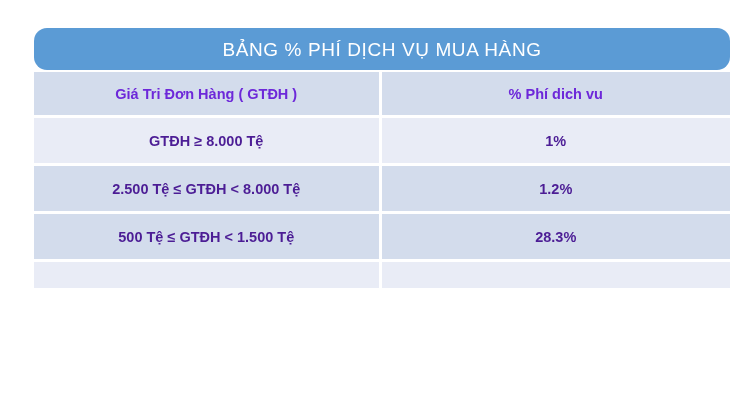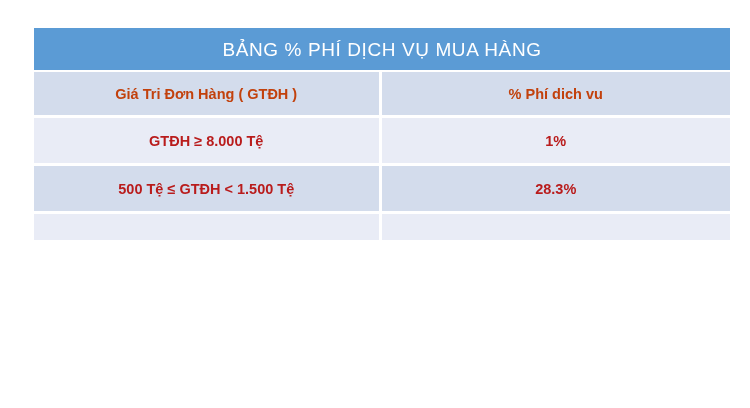--- a/index.html
+++ b/index.html
@@ -27,20 +27,21 @@
     position: absolute;
     left: 34px;
     top: 28px;
     width: 696px;
     height: 42px;
     background: #5b9bd5;
     box-sizing: border-box;
     display: flex;
     align-items: center;
     justify-content: center;
+    border-radius: 13px;
   }
   .title-banner .title-text {
     color: #ffffff;
     font-size: 19px;
     font-weight: 400;
     letter-spacing: 0.6px;
     line-height: 1;
     white-space: nowrap;
   }
 
@@ -72,21 +73,21 @@
     border-right: none;
     margin-left: 20px;
   }
 
   
   tr.header-row th {
     height: 43px;
     background: #d3dcec;
   }
   .header-label {
-    color: #c2410c;
+    color: #6d28d9;
     font-size: 14.5px;
     font-weight: bold;
     display: inline-block;
     position: relative;
     white-space: nowrap;
   }
 
   
   .squiggle {
     position: relative;
@@ -104,21 +105,21 @@
       linear-gradient(-45deg, transparent 45%, #e8646b 45%, #e8646b 55%, transparent 55%);
     background-size: 4px 3px;
     background-repeat: repeat-x;
   }
 
   
   tr.data-row td {
     height: 45px;
     font-size: 14.5px;
     font-weight: bold;
-    color: #b91c1c;
+    color: #4c1d95;
   }
   tr.row-dark td  { background: #d3dcec; }
   tr.row-light td { background: #e9ecf6; }
 
   tr.tail-row td {
     height: 26px;
     background: #e9ecf6;
     border-bottom: none;
   }
 
@@ -159,20 +160,28 @@
 
       <tr class="data-row row-light">
         <td>
           <span class="range-text">GTĐH ≥ 8.000 Tệ</span>
         </td>
         <td>
           <span class="fee-text">1%</span>
         </td>
       </tr>
 
+      <tr class="data-row row-dark">
+        <td>
+          <span class="range-text">2.500 Tệ ≤ GTĐH &lt; 8.000 Tệ</span>
+        </td>
+        <td>
+          <span class="fee-text">1.2%</span>
+        </td>
+      </tr>
 
 
       <tr class="data-row row-dark">
         <td>
           <span class="range-text">500 Tệ ≤ GTĐH &lt; 1.500 Tệ</span>
         </td>
         <td>
           <span class="fee-text">28.3%</span>
         </td>
       </tr>

